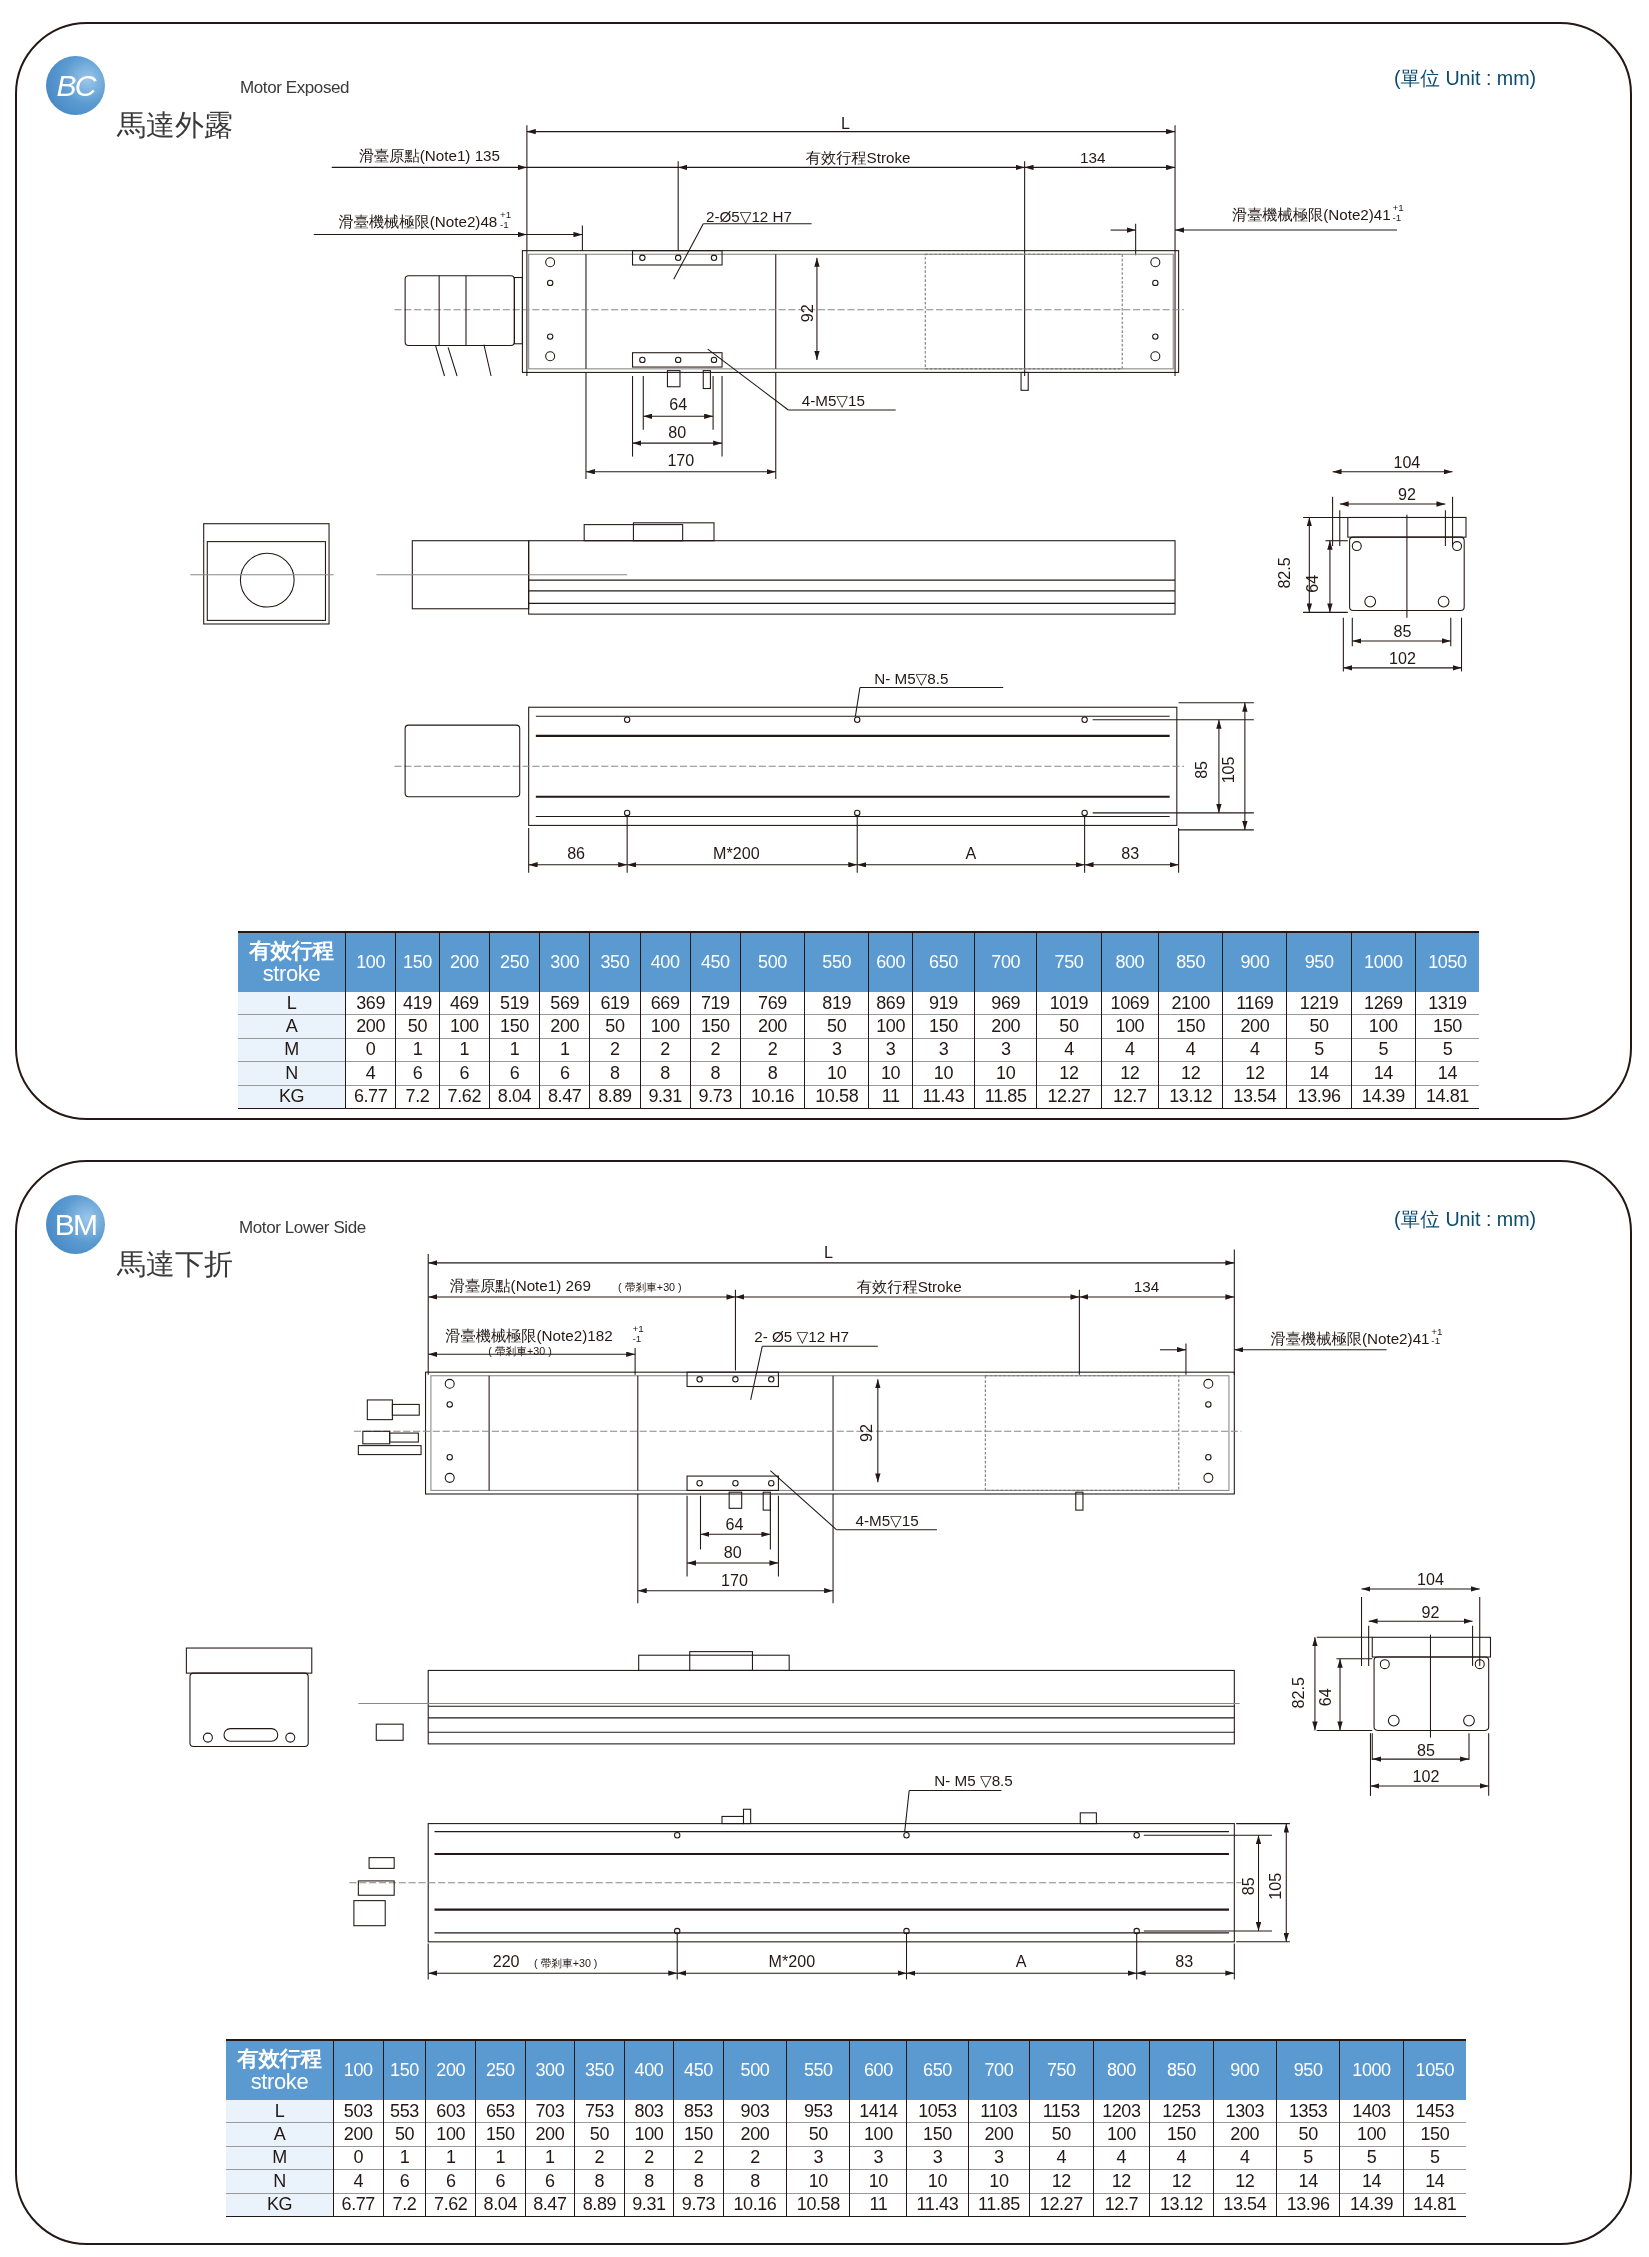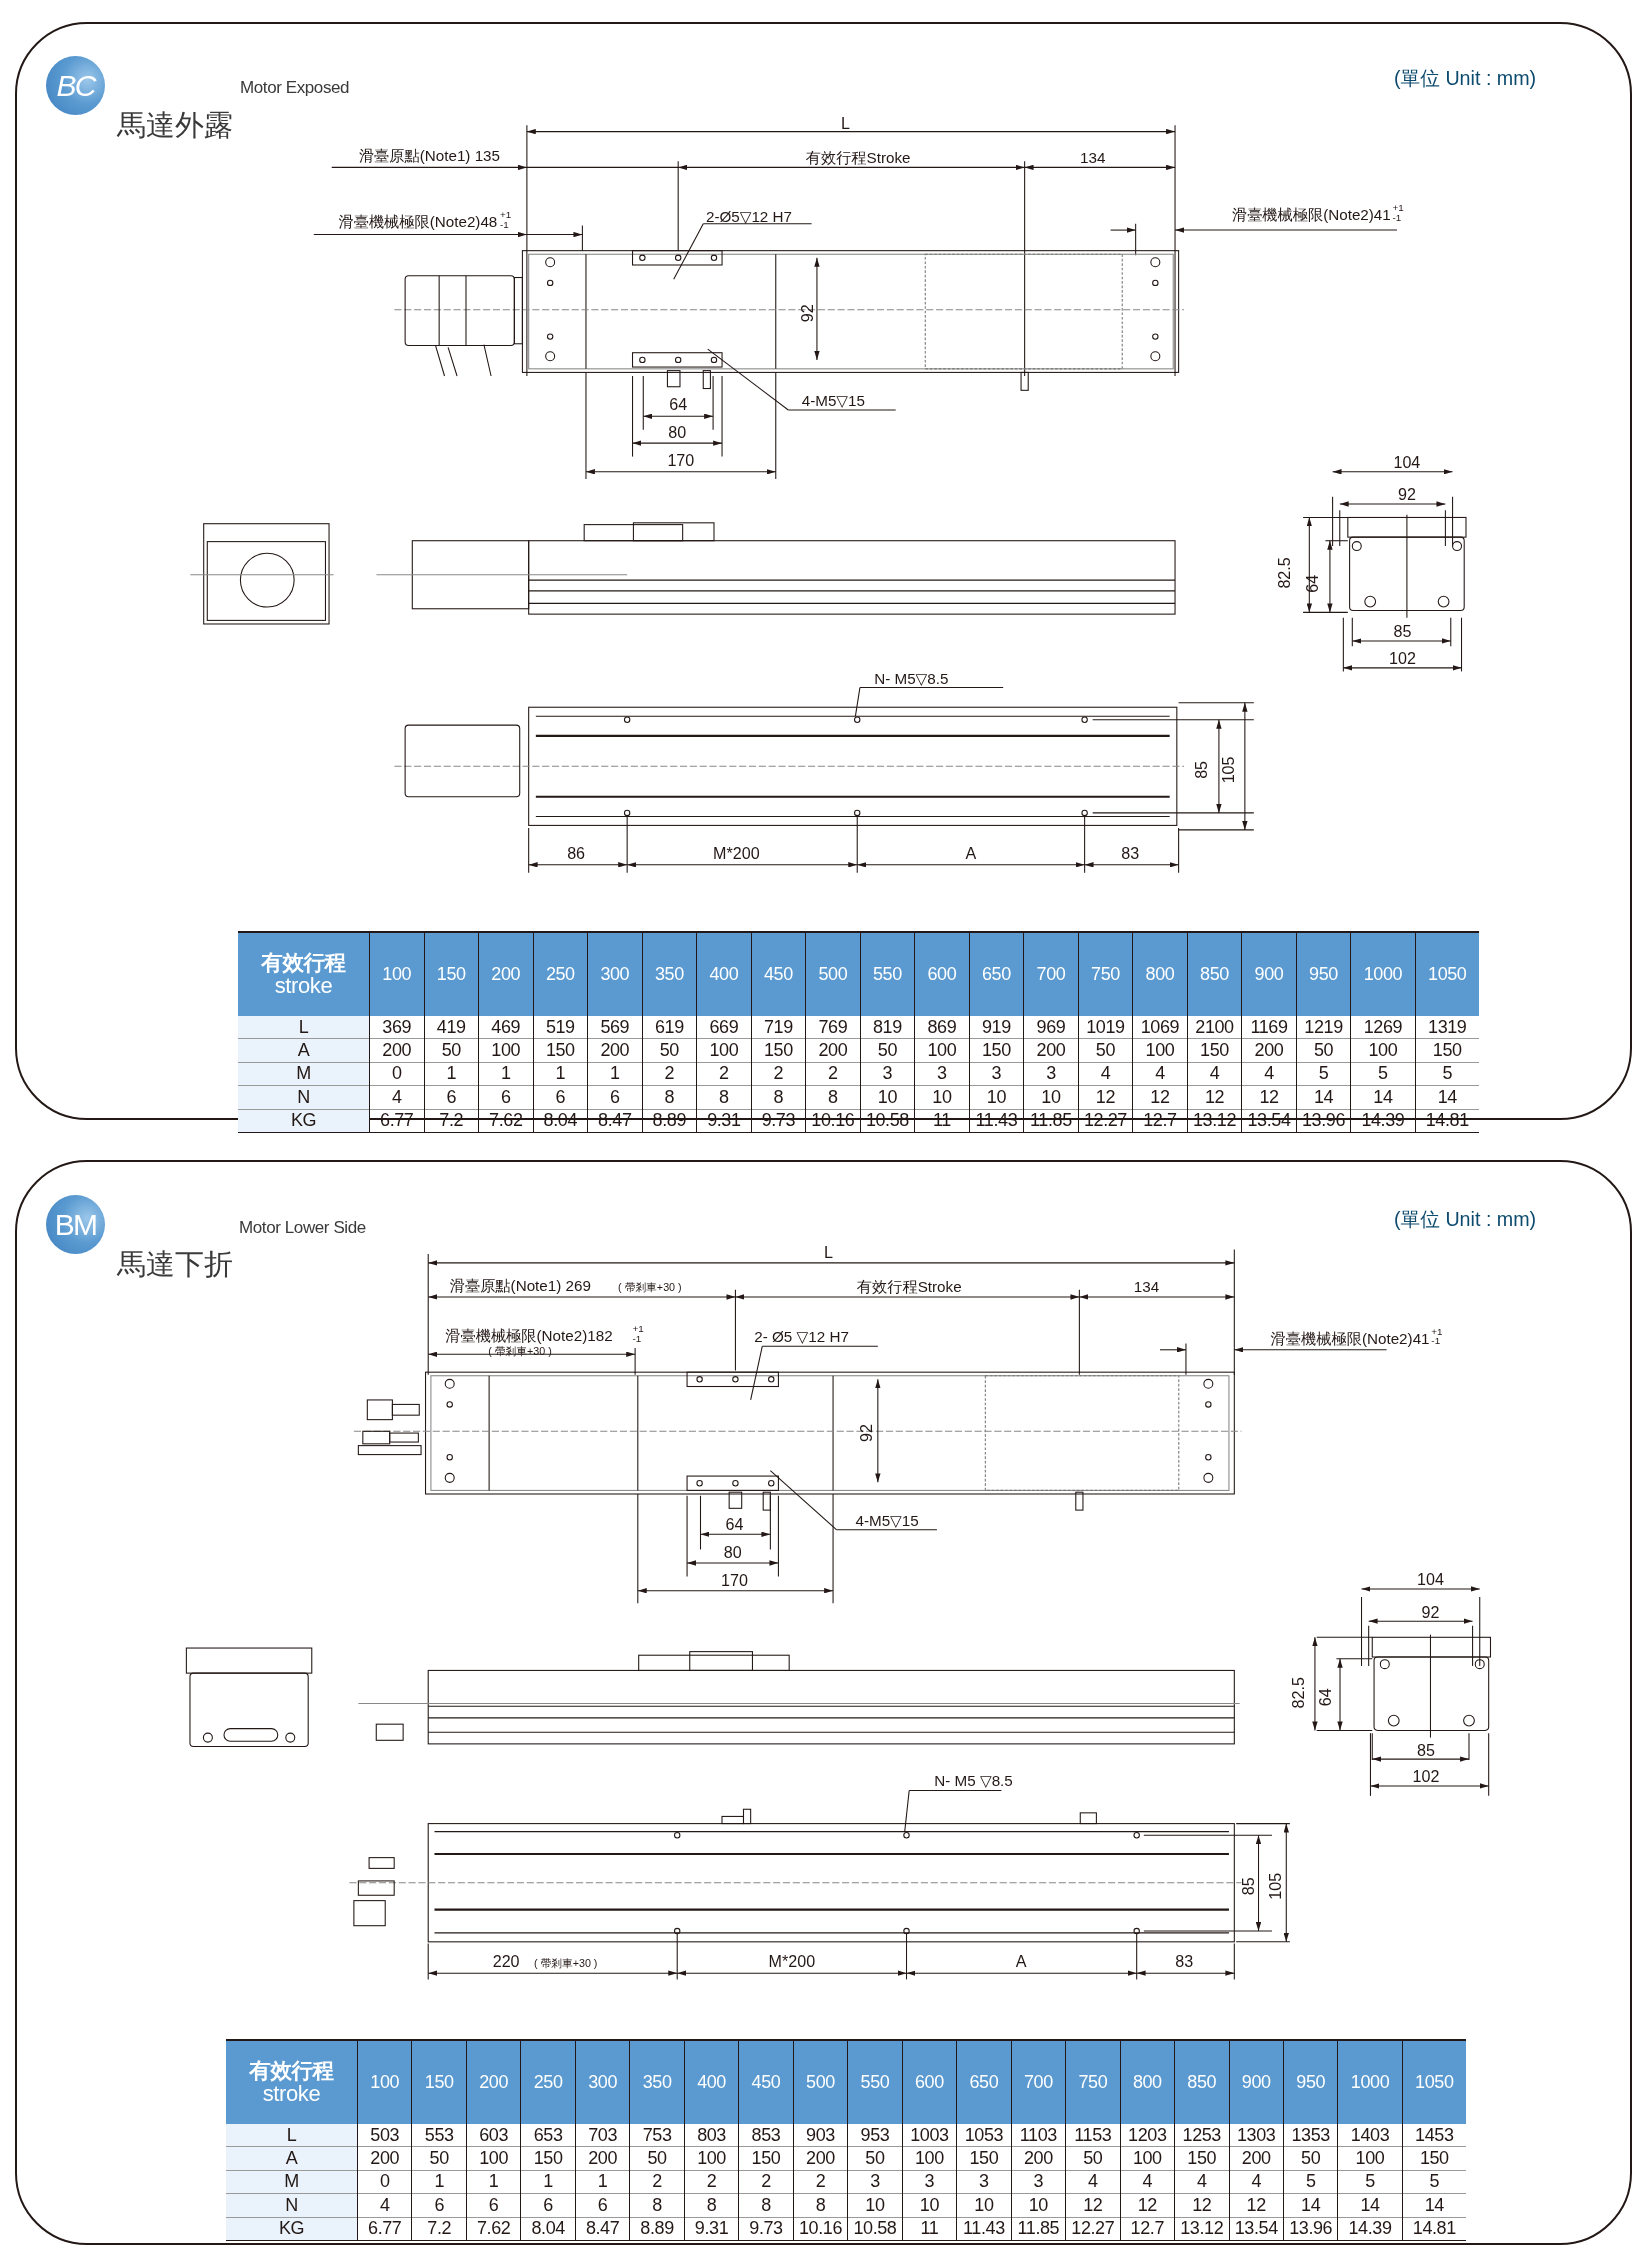--- a/index.html
+++ b/index.html
@@ -11,21 +11,21 @@
     background:radial-gradient(circle at 70% 40%,#9cc7ea 0%,#5b9bd1 45%,#3d7fbf 100%);
     color:#fff;font-size:30px;letter-spacing:-1.8px;display:flex;align-items:center;justify-content:center;}
   .title-zh{position:absolute;font-size:29px;color:#3a3a3a;margin-top:40px;}
   .title-en{position:absolute;font-size:17px;color:#3a3a3a;letter-spacing:-0.4px;}
   .unit{position:absolute;font-size:19.7px;color:#0c4a6e;}
   svg.draw{position:absolute;left:0;top:0;overflow:visible;}
   svg text{font-family:"Liberation Sans",sans-serif;fill:#231815;}
   .dim{font-size:18px;}
   .note{font-size:17px;}
   table.spec{position:absolute;border-collapse:collapse;font-size:18px;letter-spacing:-0.4px;}
-  table.spec th{background:#5a9ad0;color:#fff;font-weight:normal;height:59px;border-left:0.9px solid #231815;padding:12px;text-align:center;}
+  table.spec th{background:#5a9ad0;color:#fff;font-weight:normal;height:59px;border-left:0.9px solid #231815;padding:0;text-align:center;}
   table.spec th.hdr{border-left:none;line-height:1.05;}
   table.spec th.hdr .zh{font-size:21.5px;font-weight:bold;display:block;}
   table.spec th.hdr .en{font-size:22px;display:block;}
   table.spec td{height:22.4px;text-align:center;border-left:0.9px solid #231815;border-top:0.9px solid #9a9a9a;padding:0;}
   table.spec td.rl{background:#eaf3fb;border-left:none;}
   table.spec tr.last td{border-bottom:1.8px solid #231815;}
   table.spec tr.first td{border-top:none;}
   table.spec thead tr{border-top:2.7px solid #231815;}
 </style>
 </head>
@@ -580,21 +580,21 @@
         <td>503</td>
         <td>553</td>
         <td>603</td>
         <td>653</td>
         <td>703</td>
         <td>753</td>
         <td>803</td>
         <td>853</td>
         <td>903</td>
         <td>953</td>
-        <td>1003</td>
+        <td>1414</td>
         <td>1053</td>
         <td>1103</td>
         <td>1153</td>
         <td>1203</td>
         <td>1253</td>
         <td>1303</td>
         <td>1353</td>
         <td>1403</td>
         <td>1453</td>
       </tr>

